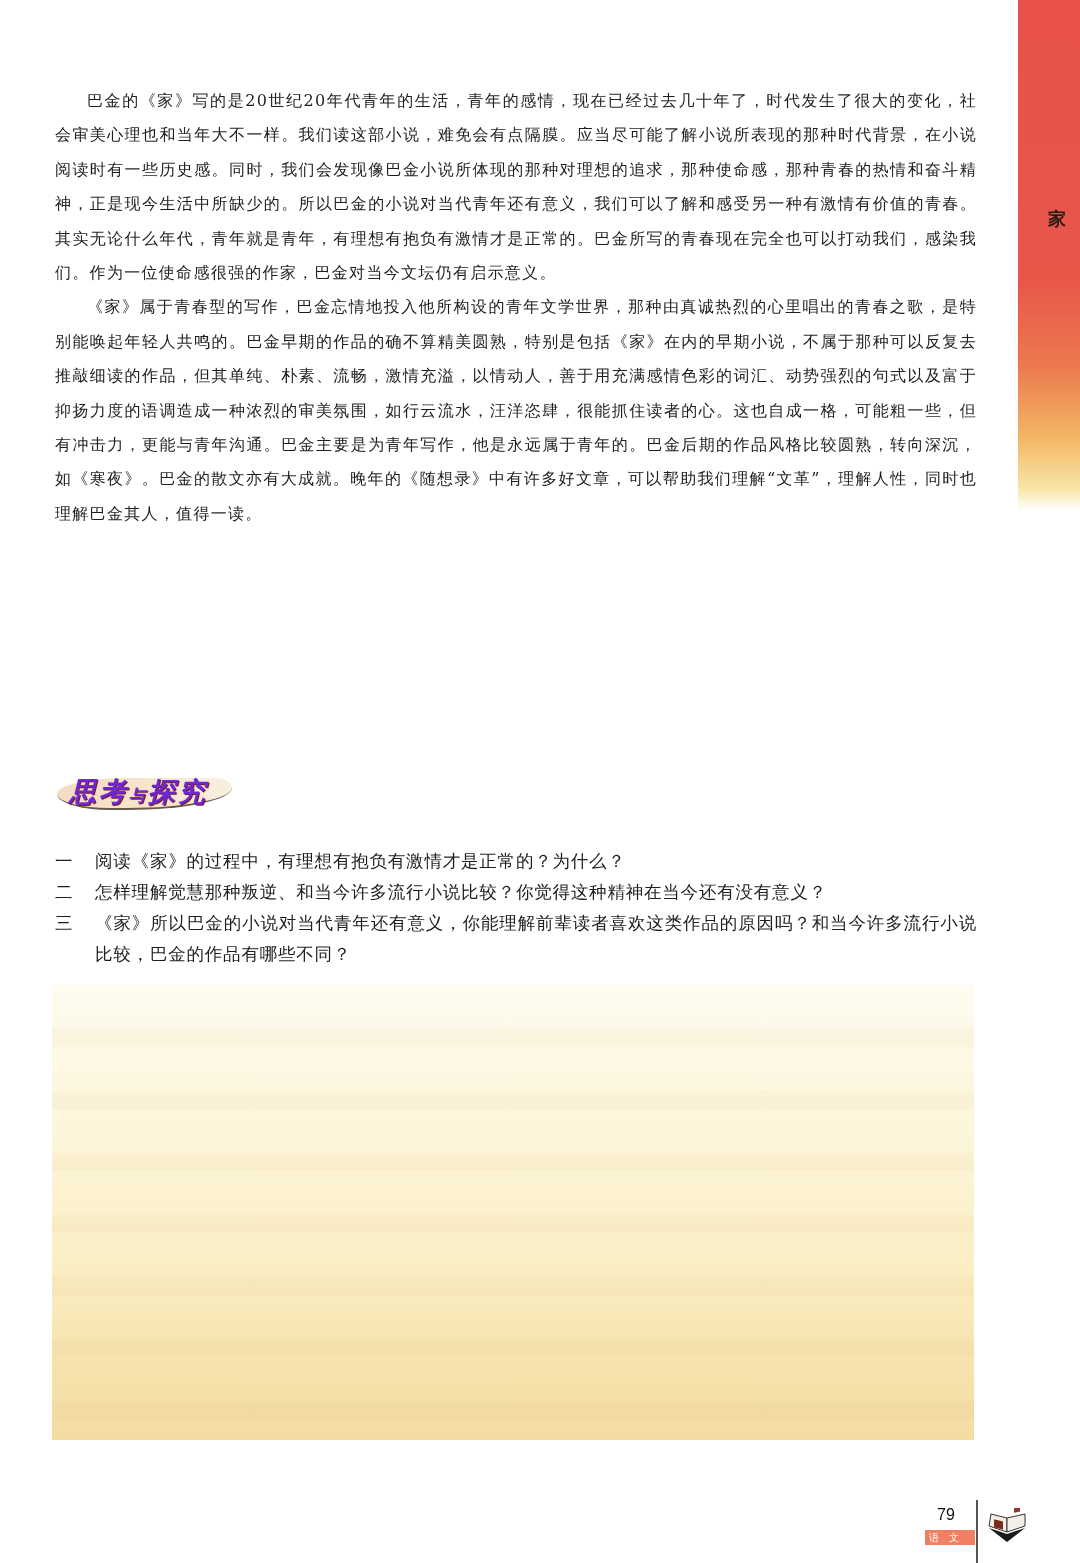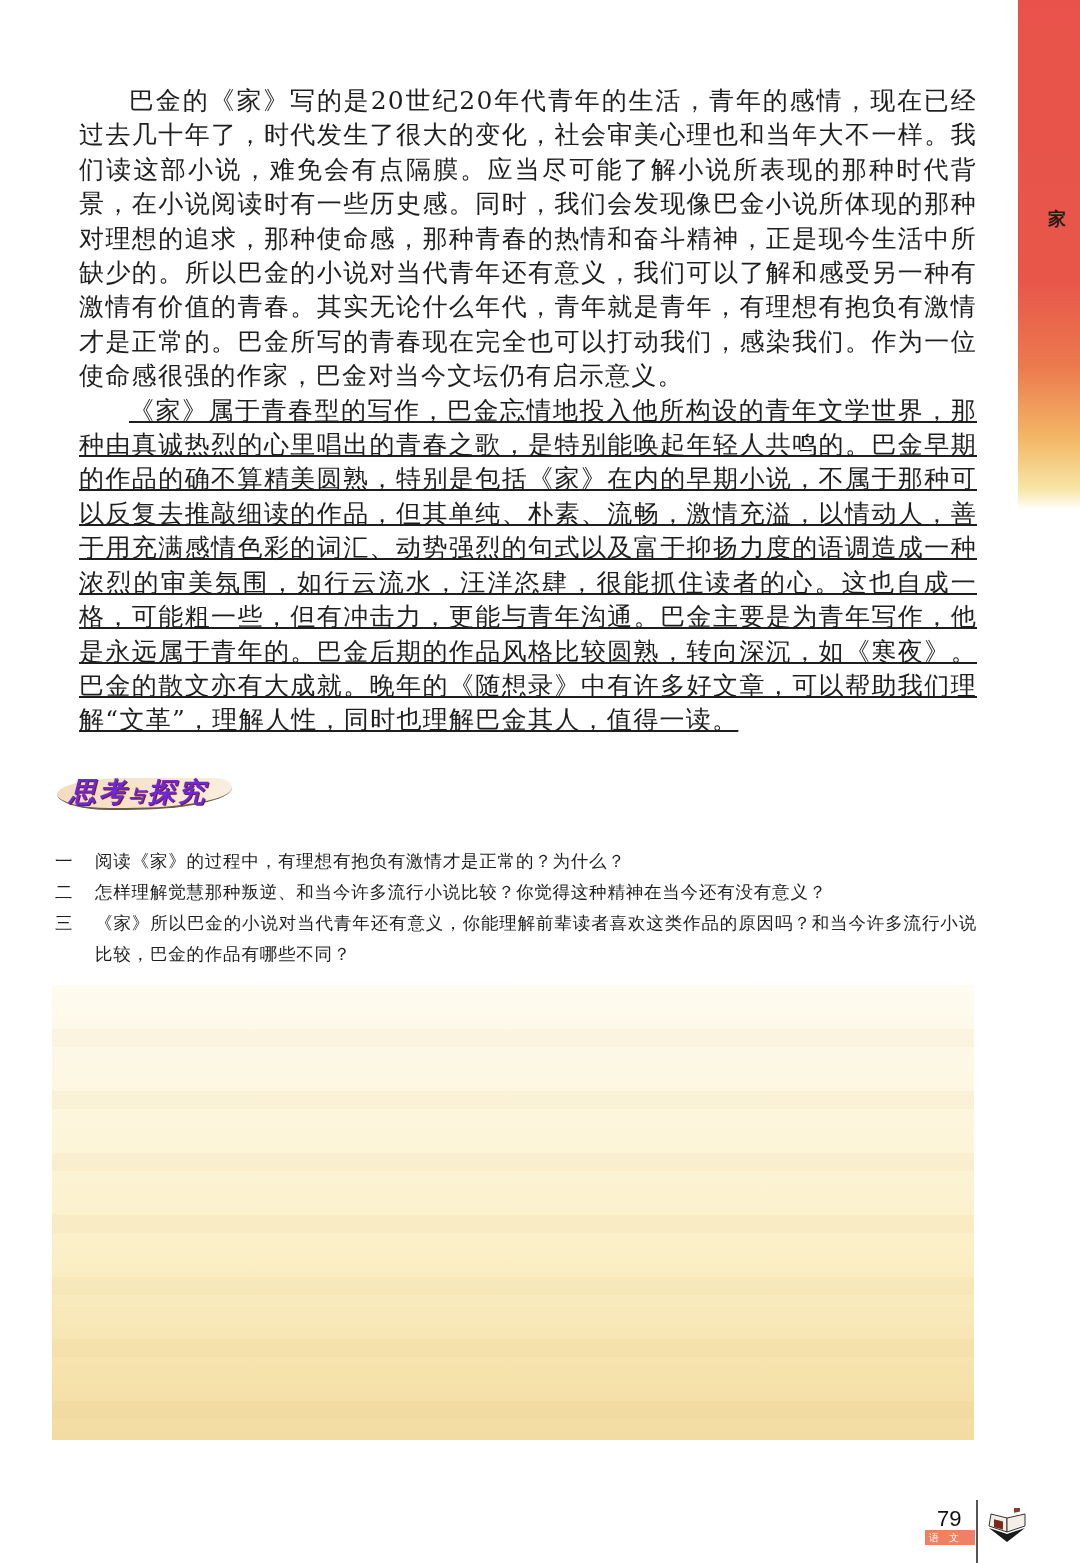--- a/index.html
+++ b/index.html
@@ -14,25 +14,24 @@
       content: ""; position: absolute; left: -6px; top: 0; bottom: 0; width: 10px;
       background: radial-gradient(circle at 0 6px, #ffffff 4px, transparent 4.5px) 0 0 / 10px 12px repeat-y;
     }
     .side-tab-label {
       position: absolute; left: 30px; top: 207px; font-size: 18px; font-weight: bold;
       color: #2a1a14; font-family: "DejaVu Sans", sans-serif;
     }
 
     .main { position: absolute; left: 55px; top: 84px; width: 922px; }
     .para {
-      font-size: 25px; line-height: 34.4px; letter-spacing: 1.3px; text-align: justify;
+      font-size: 16px; line-height: 34.4px; letter-spacing: 1.3px; text-align: justify;
       text-indent: 2em;
-      margin-left: 24px;
     }
-    .para + .para { margin-top: 0; text-decoration: underline; }
+    .para + .para { margin-top: 0; }
 
     .section-heading {
       position: absolute; left: 55px; top: 768px; width: 190px; height: 50px;
     }
     .heading-bg {
       position: absolute; left: 2px; top: 10px; width: 175px; height: 32px;
       background: linear-gradient(90deg, #f3dcc0 0%, #f7e6cf 60%, #f9efe0 100%);
       border-radius: 40% 10% 60% 30% / 50% 30% 70% 50%;
       border-bottom: 2px solid #6b5a4a;
     }
@@ -54,21 +53,21 @@
         linear-gradient(180deg, rgba(255,255,255,0) 0%, rgba(255,255,255,0) 100%),
         linear-gradient(180deg, #fefbf0 0%, #fdf6dc 30%, #fbefc6 60%, #f6e2ac 85%, #f3dca2 100%);
     }
     .bg-panel::after {
       content: ""; position: absolute; left: 0; top: 0; right: 0; bottom: 0;
       background: repeating-linear-gradient(180deg, transparent 0, transparent 44px, rgba(214,178,110,0.08) 44px, rgba(214,178,110,0.08) 62px);
     }
 
     .footer { position: absolute; left: 925px; top: 1500px; width: 155px; height: 63px; }
     .page-num {
-      position: absolute; left: 12px; top: 6px; font-size: 22px;
+      position: absolute; left: 12px; top: 6px; font-size: 16px;
       font-family: "Liberation Sans", sans-serif; color: #111;
     }
     .subject-bar {
       position: absolute; left: 0; top: 30px; width: 50px; height: 15px;
       background: #ef8064; color: #fff; font-size: 10px; line-height: 15px;
       letter-spacing: 10px; padding-left: 4px; font-family: "DejaVu Sans", sans-serif;
     }
     .footer-rule {
       position: absolute; left: 51px; top: 0; width: 1.5px; height: 63px; background: #555;
     }

